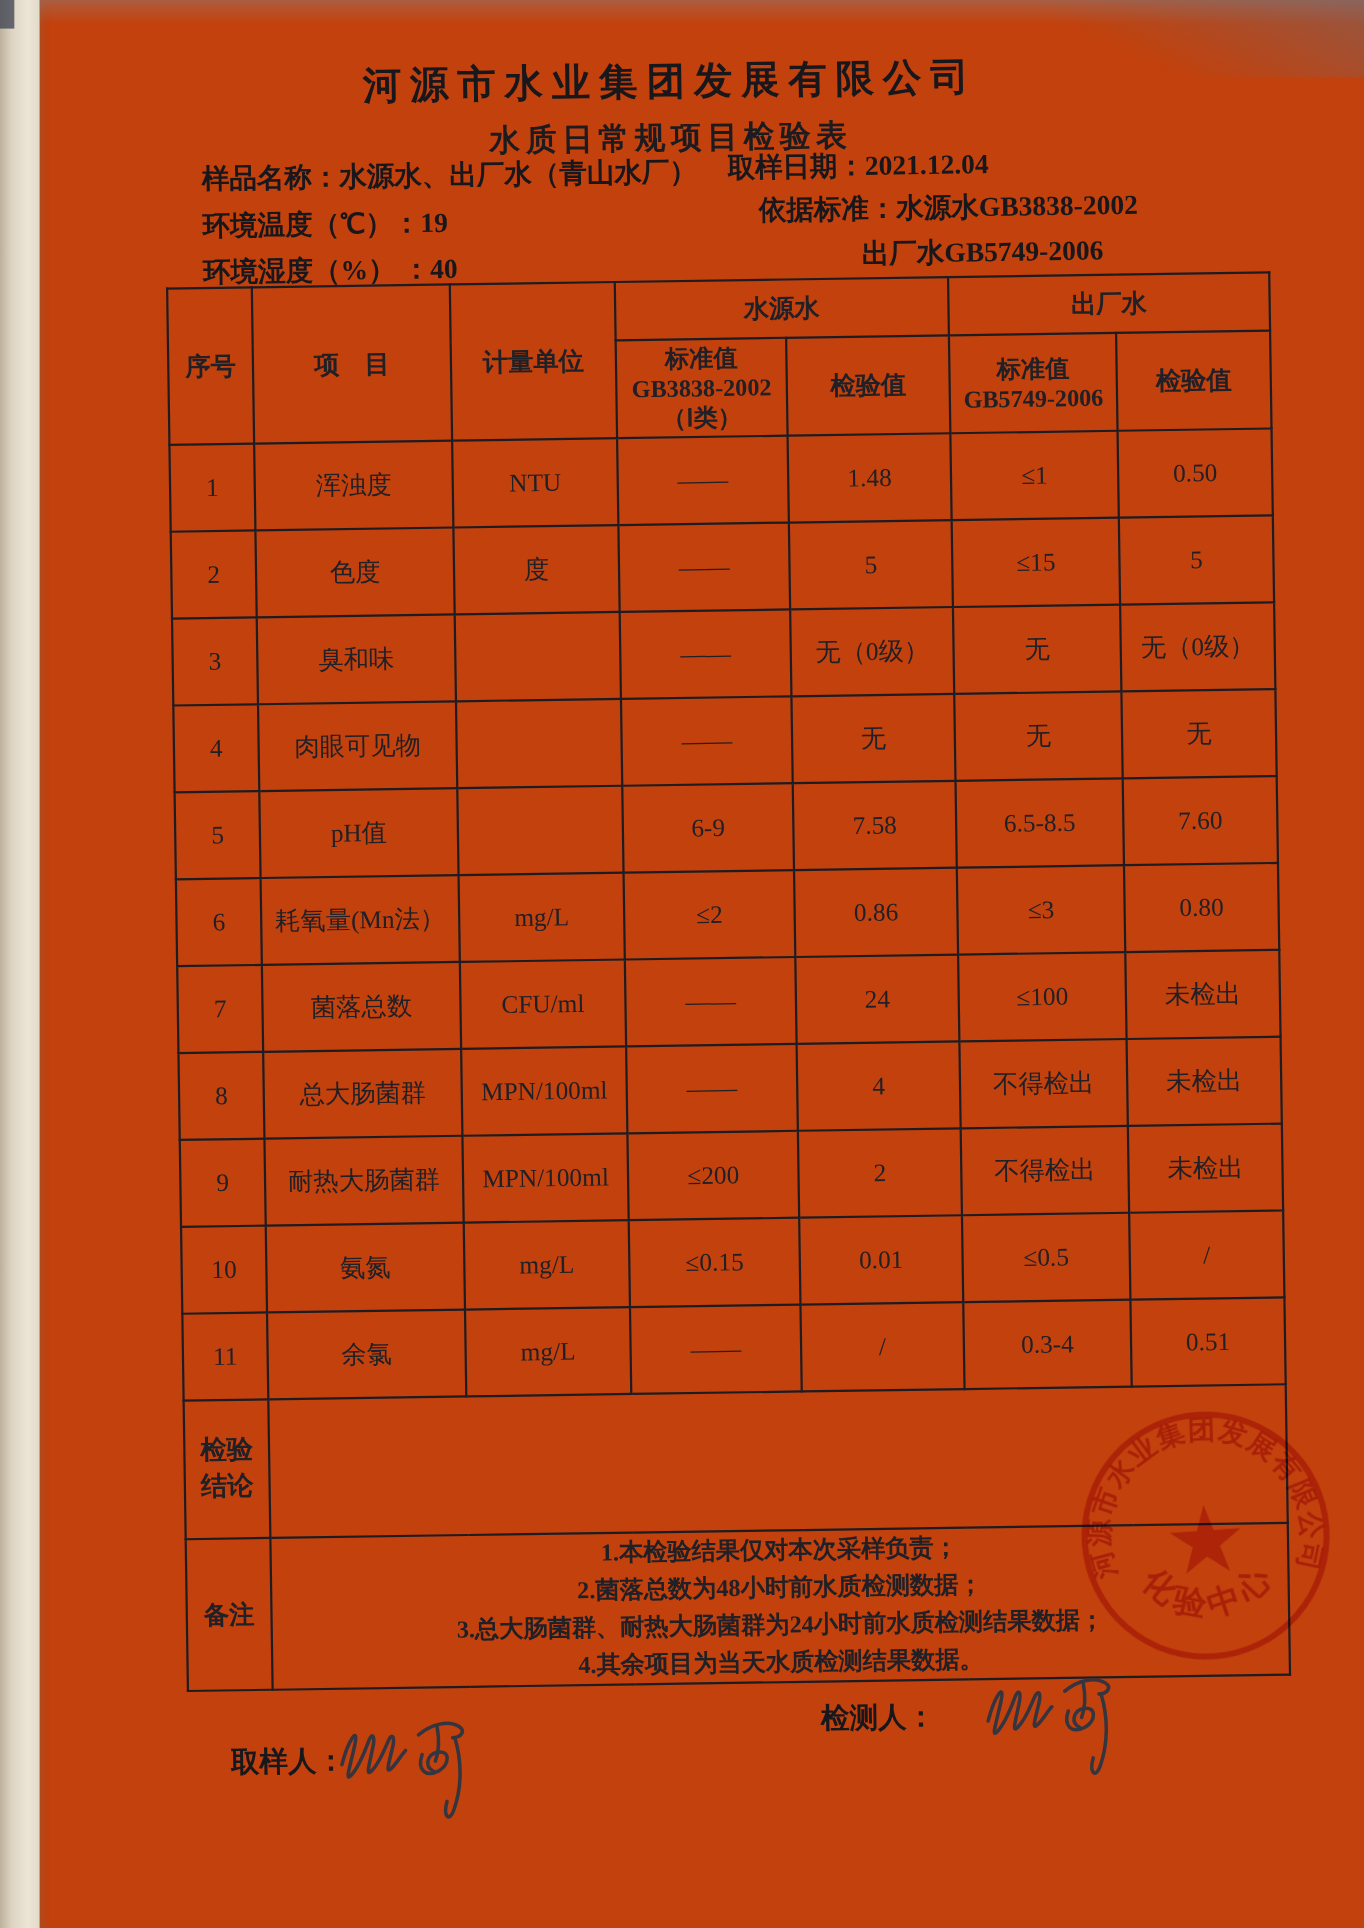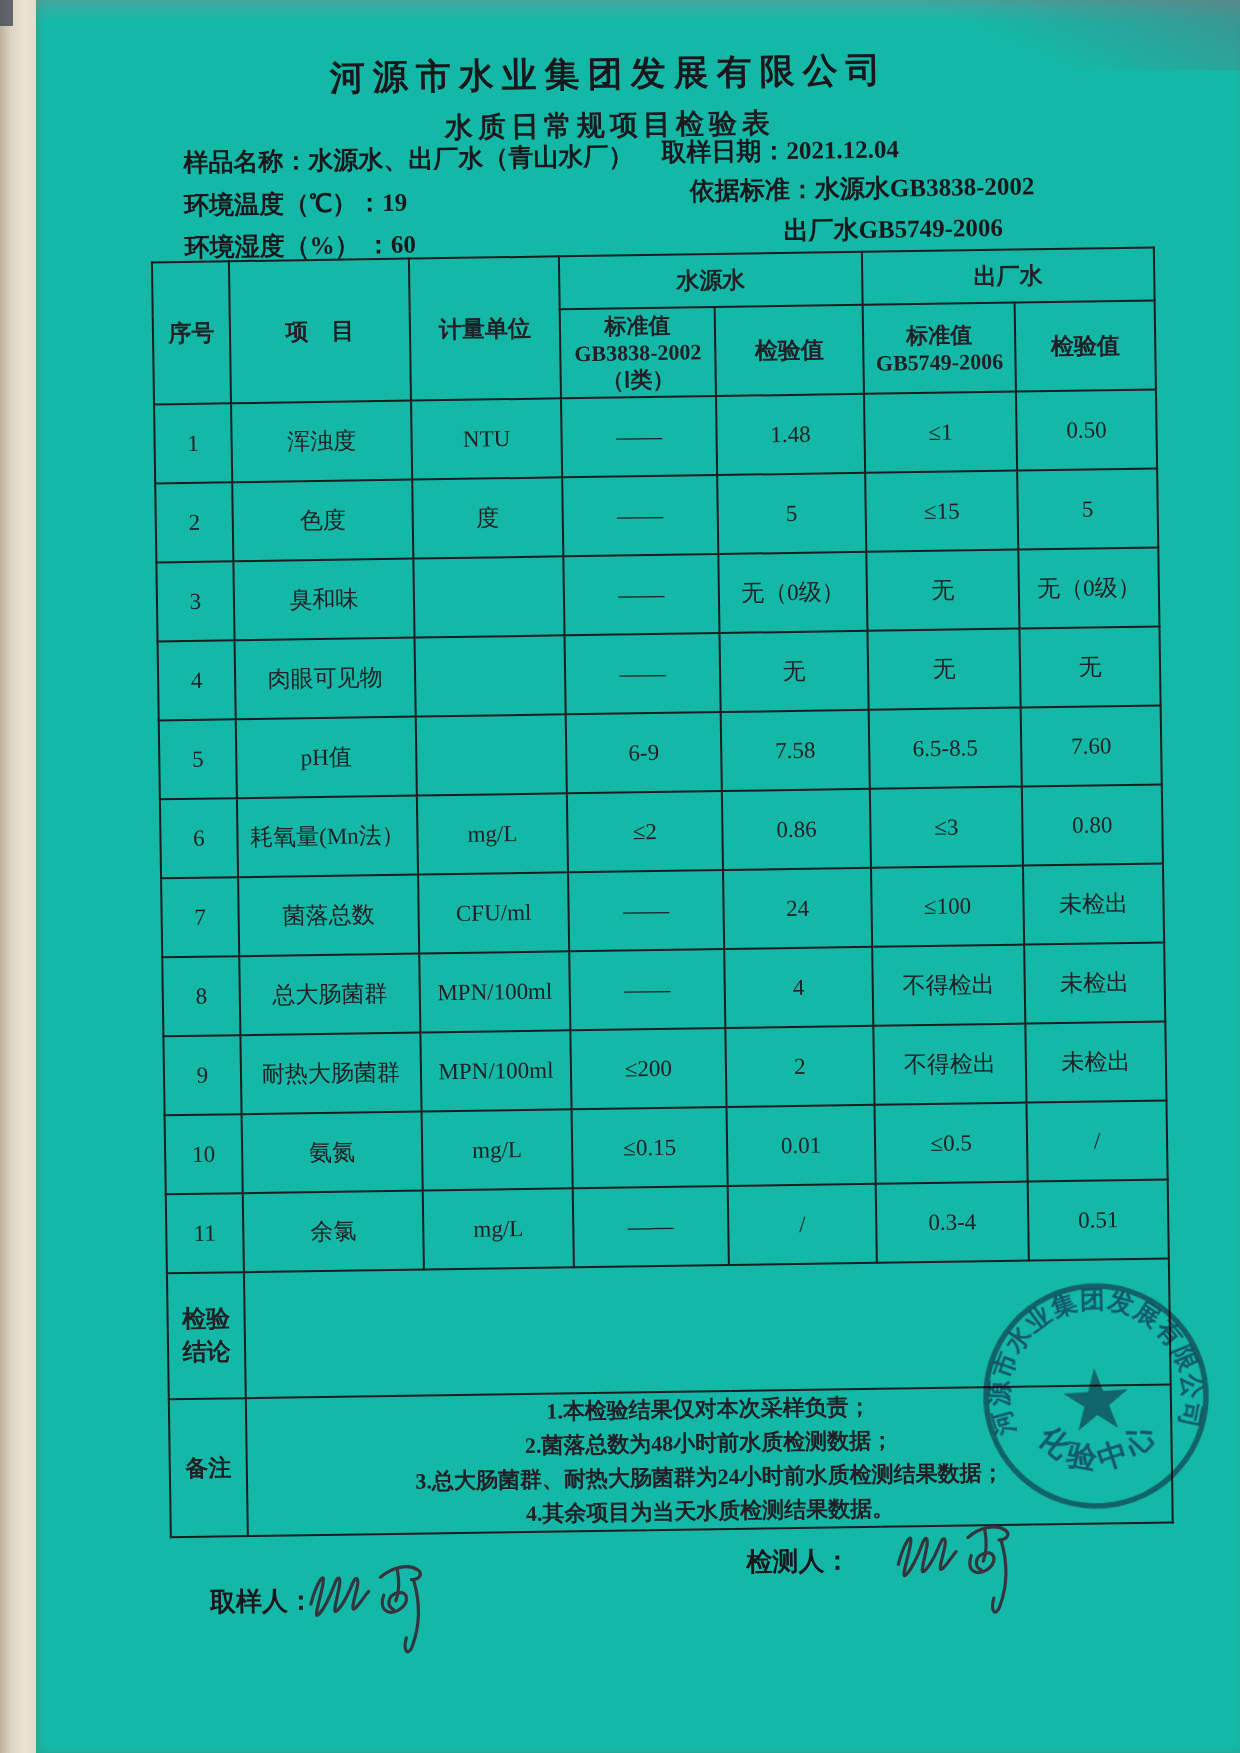--- a/index.html
+++ b/index.html
@@ -5,21 +5,21 @@
   html,body{margin:0;padding:0;}
   body{
     width:1240px;height:1753px;position:relative;overflow:hidden;
     background:#e7e0d1;
     font-family:"Liberation Serif", serif;
     color:#1e1e24;
   }
   .side-strip{position:absolute;left:0;top:0;width:36px;height:100%;
     background:linear-gradient(90deg,#bdb19c 0%,#ddd4c2 30%,#ece5d6 70%,#e2dac9 100%);}
   .corner-mark{position:absolute;left:0;top:0;width:13px;height:26px;background:#39404f;opacity:.75;}
-  .paper{position:absolute;left:36px;top:0;right:0;bottom:0;background:#14b8a6;
+  .paper{position:absolute;left:36px;top:0;right:0;bottom:0;background:#c2410c;
     box-shadow:inset 3px 0 6px rgba(115,105,85,.30);}
   .top-shade{position:absolute;left:0;top:0;width:100%;height:22px;
     background:linear-gradient(180deg,rgba(140,142,152,.35),rgba(140,142,152,0));}
   .top-right-shade{position:absolute;right:0;top:0;width:430px;height:70px;
     background:linear-gradient(205deg,rgba(105,108,120,.5),rgba(105,108,120,0) 55%);}
 
   .content{position:absolute;inset:0;transform:rotate(-0.85deg);transform-origin:620px 870px;}
 
   .company-title{position:absolute;top:50px;left:0;width:1170px;text-align:center;
     font-family:"Liberation Sans", sans-serif;font-weight:bold;font-size:35px;letter-spacing:8px;color:#17171c;}
@@ -71,21 +71,21 @@
 
   <div class="content">
 
     <div class="company-title">河源市水业集团发展有限公司</div>
     <div class="doc-title">水质日常规项目检验表</div>
 
     <div class="info" id="info-sample"><span>样品名称：</span><span>水源水、出厂水（青山水厂）</span></div>
     <div class="info" id="info-date"><span>取样日期：</span><span>2021.12.04</span></div>
     <div class="info" id="info-temp"><span>环境温度（℃）：</span><span>19</span></div>
     <div class="info" id="info-standard"><span>依据标准：</span><span>水源水GB3838-2002</span></div>
-    <div class="info" id="info-humidity"><span>环境湿度（%） ：</span><span>60</span></div>
+    <div class="info" id="info-humidity"><span>环境湿度（%） ：</span><span>40</span></div>
     <div class="info" id="info-standard2">出厂水GB5749-2006</div>
 
     <table class="main">
       <colgroup>
         <col style="width:77px">
           <col style="width:180px">
           <col style="width:150px">
         <col style="width:155px">
           <col style="width:148px">
           <col style="width:152px">

